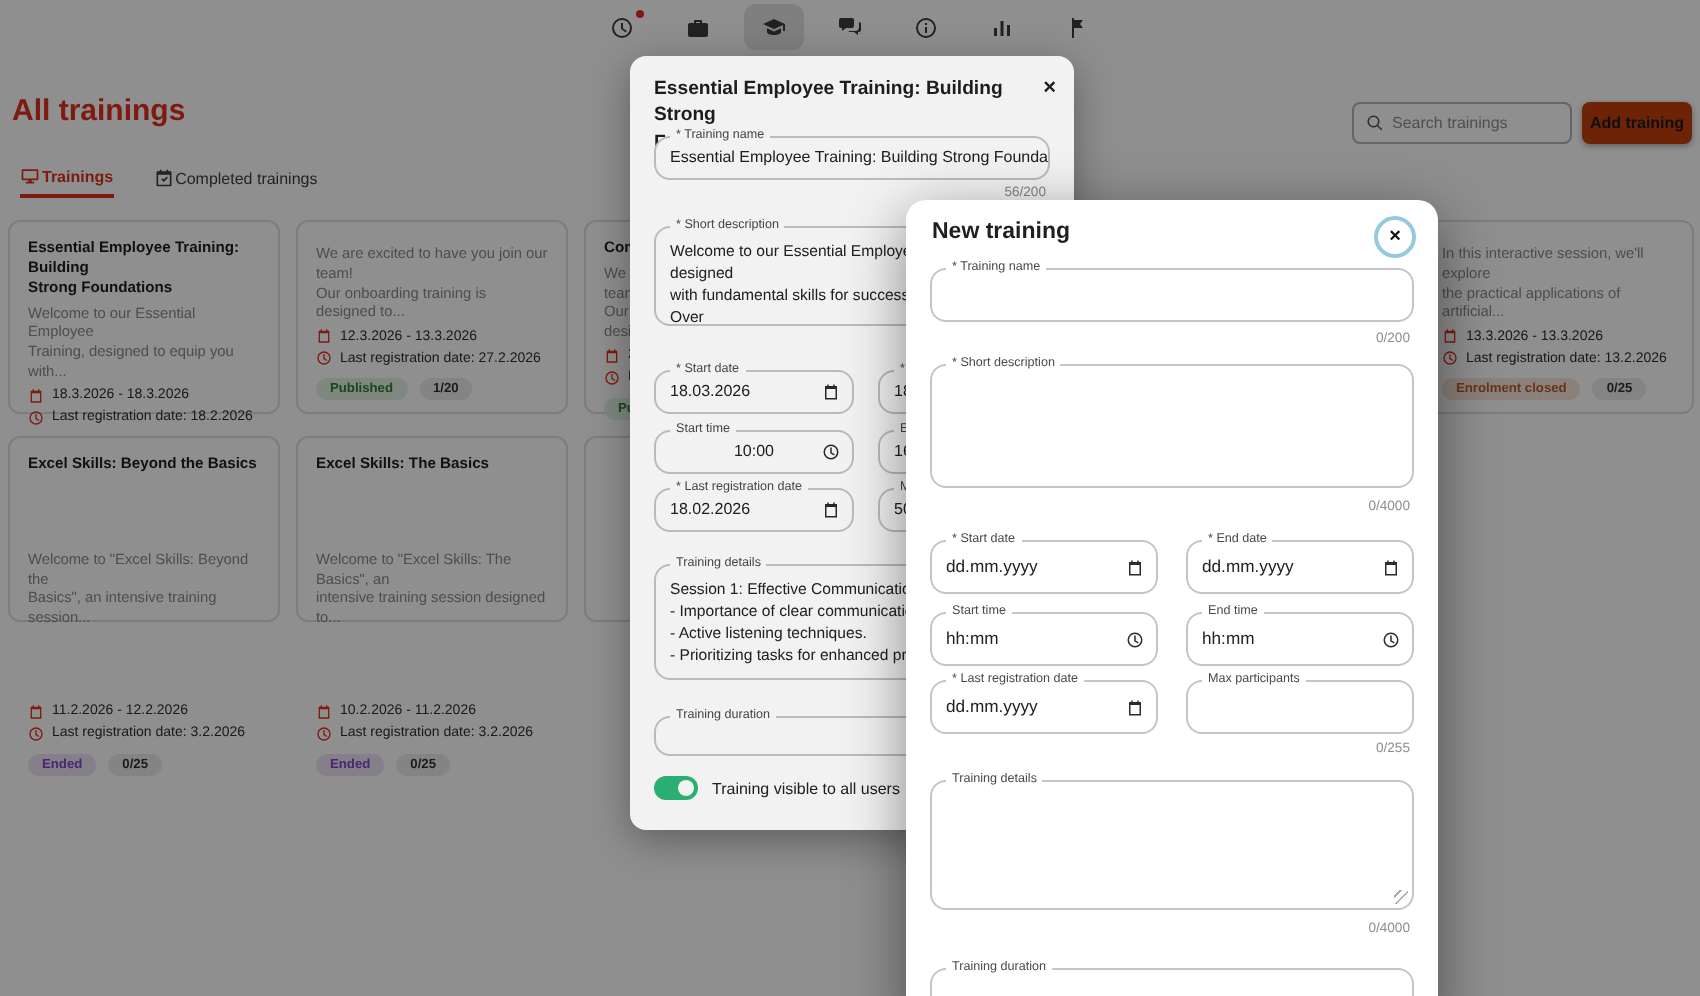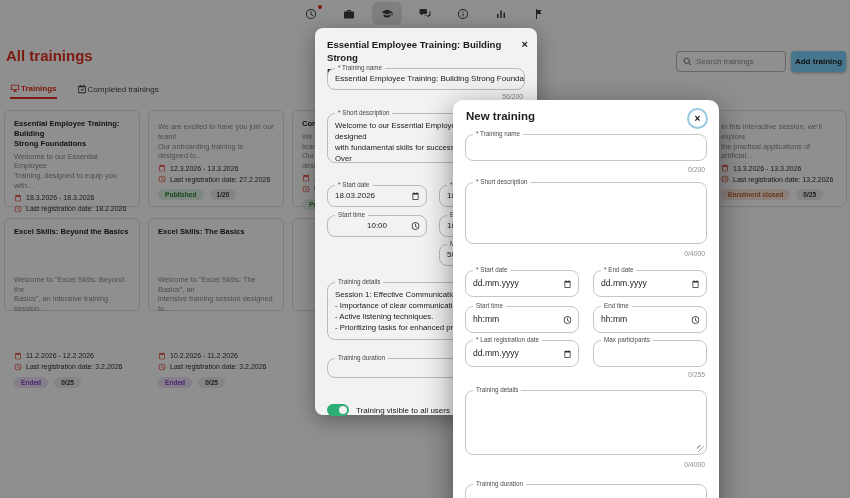--- a/index.html
+++ b/index.html
@@ -21,21 +21,21 @@
   .tab { display:flex; align-items:center; gap:1px; font-size:8px; padding-bottom:4px; color:#3f3f3f; cursor:pointer; }
   .tab svg { width:10px; height:10px; fill:#3f3f3f; }
   .tab.active { color:#e0301e; border-bottom:2px solid #e0301e; font-weight:bold; }
   .tab.active svg { fill:#e0301e; }
 
   .search { position:absolute; top:51px; left:676px; width:110px; height:21px; background:#fff;
             border:1px solid #b5b5b5; border-radius:4px; display:flex; align-items:center; padding:0 6px; gap:4px; }
   .search svg { width:9px; height:9px; fill:#555; flex:none; }
   .search input { border:none; outline:none; width:100%; font-size:8px; color:#333; font-family:"Liberation Sans",sans-serif; background:transparent; }
   .search input::placeholder { color:#8d8d8d; }
-  .add-btn { position:absolute; top:51px; left:791px; width:55px; height:21px; background:#7dd3fc; border:none;
+  .add-btn { position:absolute; top:51px; left:791px; width:55px; height:21px; background:#c2410c; border:none;
              border-radius:4px; font-size:8px; font-weight:bold; color:#1a1a1a; cursor:pointer;
              box-shadow:0 1px 3px rgba(0,0,0,.35); font-family:"Liberation Sans",sans-serif; }
 
   
   .card { position:absolute; width:136px; background:#fff; border:1px solid #ddd; border-radius:6px;
           padding:8px 9px; display:flex; flex-direction:column; cursor:pointer; }
   .row1 { top:110px; height:97px; }
   .row2 { top:218px; height:93px;gap:35px; }
   .card-title { font-size:7.6px; font-weight:bold; color:#1f1f1f; line-height:1.3; white-space:pre-line; }
   .card-desc  { font-size:7.4px; color:#8a8a8a; line-height:1.32; margin-top:3px; white-space:pre-line; }
@@ -342,39 +342,48 @@
         <svg viewBox="0 0 24 24">
           <path d="M12 2a10 10 0 110 20 10 10 0 010-20zm0 2a8 8 0 100 16 8 8 0 000-16zm-1 2h2v6.5l4 2.4-1 1.7-5-3V6z"></path>
         </svg>
       </span>
   </div>
   <div class="f" style="left:124px; top:187px; width:86px; height:22px;">
     <label>End time</label>
     <div class="val" style="line-height:20px;">16:00</div>
   </div>
 
+  <div class="f" style="left:12px; top:216px; width:100px; height:22px;">
+    <label>* Last registration date</label>
+    <div class="val" style="line-height:20px;">18.02.2026</div>
+    <span class="ficon">
+        <svg viewBox="0 0 24 24">
+          <path d="M7 2h2v2h6V2h2v2h3v18H4V4h3V2zM6 8v12h12V8H6z"></path>
+        </svg>
+      </span>
+  </div>
   <div class="f" style="left:124px; top:216px; width:86px; height:22px;">
     <label>Max participants</label>
     <div class="val" style="line-height:20px;">50</div>
   </div>
 
   <div class="f area" style="left:12px; top:254px; width:198px; height:58px;">
     <label>Training details</label>
     <div class="val">Session 1: Effective Communication and Time
 - Importance of clear communication.
 - Active listening techniques.
 - Prioritizing tasks for enhanced productivity.</div>
   </div>
 
   <div class="f" style="left:12px; top:330px; width:198px; height:20px;">
     <label>Training duration</label>
     <div class="val" style="line-height:18px;"></div>
   </div>
 
-  <div class="toggle-row" style="left:12px; top:376px;">
+  <div class="toggle-row" style="left:12px; top:360px;">
     <div class="toggle">
         <div class="knob"></div>
       </div>
     <span class="toggle-label">Training visible to all users</span>
   </div>
 </section>
 
 <section class="modal-new">
   <h2 class="mn-title">New training</h2>
   <button class="mn-close">×</button>

